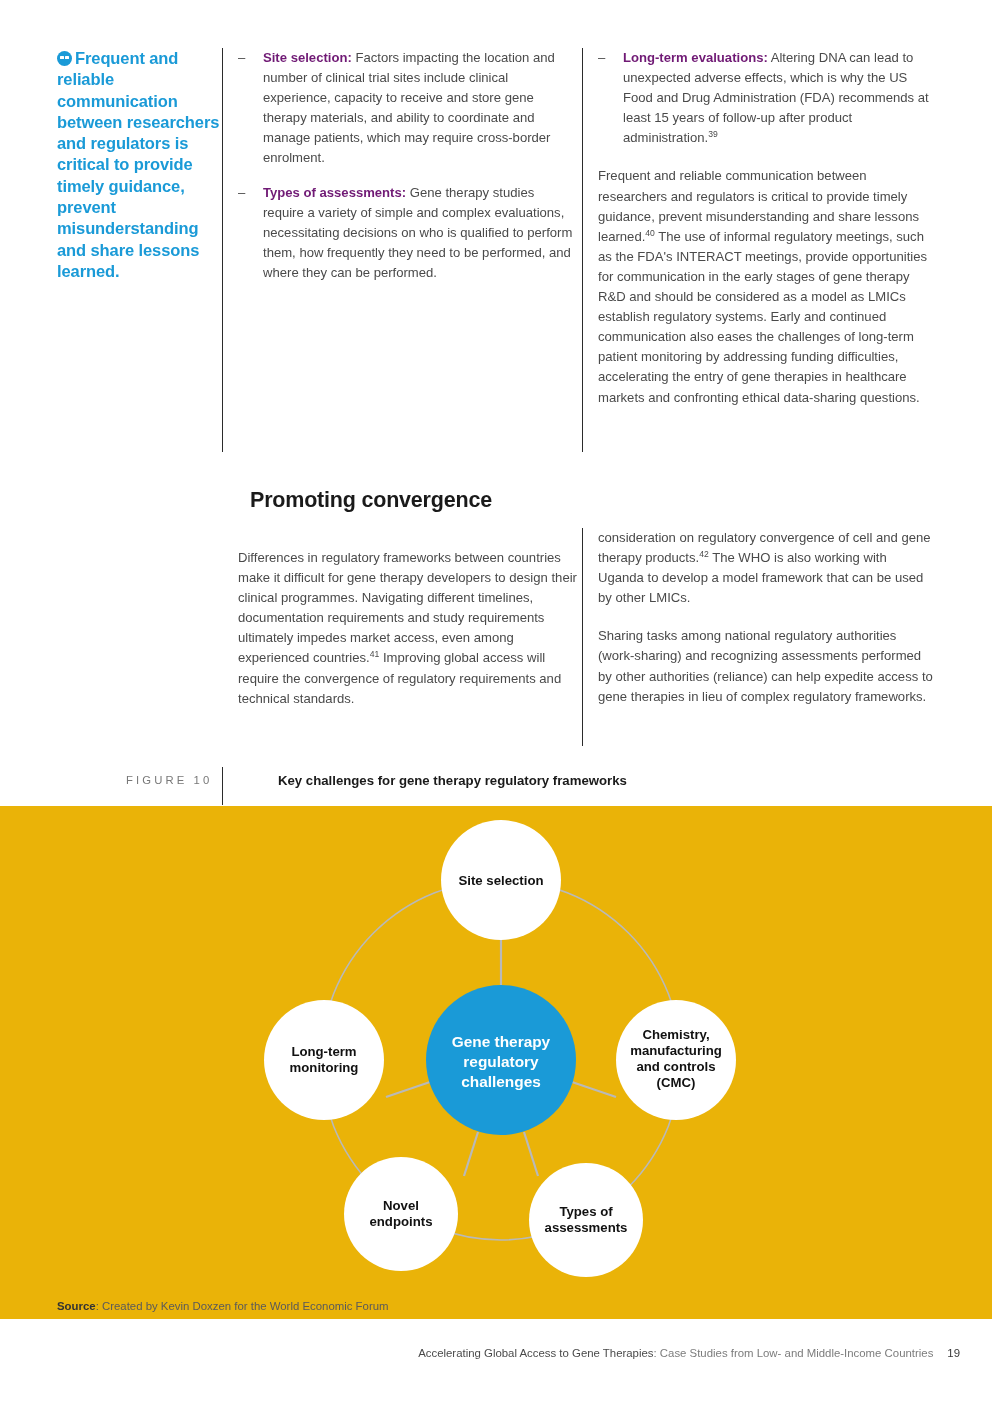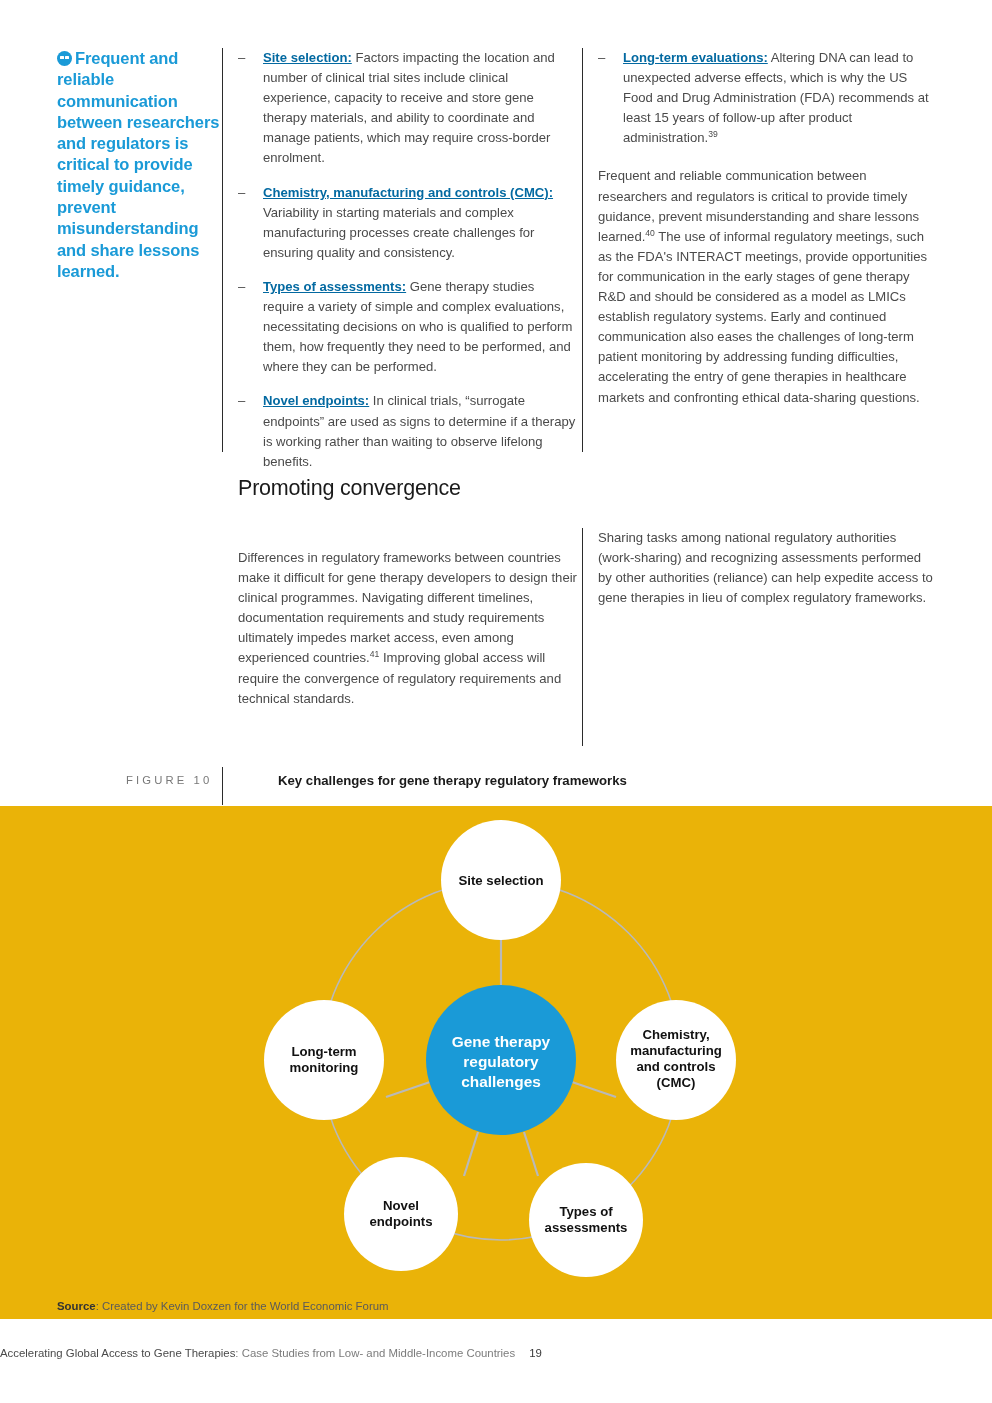--- a/index.html
+++ b/index.html
@@ -105,40 +105,39 @@
   ul.dashlist > li:last-child { margin-bottom: 0; }
   ul.dashlist > li::before {
     content: "\2013";
     position: absolute;
     left: 0;
     top: 0;
     color: #4a4a4a;
   }
   .lead {
     font-weight: bold;
-    color: #0369a1;
-    text-decoration: underline;
+    color: #701a75;
   }
   p.body-p {
     margin: 0 0 18px 0;
   }
   p.body-p:last-child { margin-bottom: 0; }
   sup {
     font-size: 8.6px;
     vertical-align: super;
     line-height: 0;
   }
 
   h2.section-heading {
     position: absolute;
     left: 238px;
     top: 476px;
-    margin: 0;
+    margin: 12px;
     font-size: 21.5px;
-    font-weight: normal;
+    font-weight: bold;
     color: #1a1a1a;
     letter-spacing: -0.2px;
   }
 
   
   .figure-caption-row {
     position: absolute;
     left: 0;
     top: 767px;
     width: 992px;
@@ -211,21 +210,21 @@
   .source-line .src-label {
     font-weight: bold;
     color: #333333;
   }
 
   .page-footer {
     position: absolute;
     left: 0;
     top: 1347px;
     width: 960px;
-    text-align: left;
+    text-align: right;
     font-size: 11.4px;
     color: #6a6a6a;
   }
   .footer-title { font-weight: normal; color: #4a4a4a; }
   .footer-sub { color: #7c7c7c; }
   .footer-page { margin-left: 14px; color: #3a3a3a; }
 </style>
 </head>
 <body>
 
@@ -238,27 +237,21 @@
   <div class="col-rule rule-a"></div>
   <div class="col-rule rule-b"></div>
   <div class="col-rule rule-c"></div>
 
   <div class="col col-left-1">
     <ul class="dashlist">
       <li>
         <span class="lead">Site selection:</span><span> Factors impacting the location and number of clinical trial sites include clinical experience, capacity to receive and store gene therapy materials, and ability to coordinate and manage patients, which may require cross-border enrolment.</span>
       </li>
       <li>
-        <span class="lead">Chemistry, manufacturing and controls (CMC):</span><span> Variability in starting materials and complex manufacturing processes create challenges for ensuring quality and consistency.</span>
-      </li>
-      <li>
         <span class="lead">Types of assessments:</span><span> Gene therapy studies require a variety of simple and complex evaluations, necessitating decisions on who is qualified to perform them, how frequently they need to be performed, and where they can be performed.</span>
-      </li>
-      <li>
-        <span class="lead">Novel endpoints:</span><span> In clinical trials, “surrogate endpoints” are used as signs to determine if a therapy is working rather than waiting to observe lifelong benefits.</span>
       </li>
     </ul>
   </div>
 
   <div class="col col-right-1">
     <ul class="dashlist">
       <li>
         <span class="lead">Long-term evaluations:</span><span> Altering DNA can lead to unexpected adverse effects, which is why the US Food and Drug Administration (FDA) recommends at least 15 years of follow-up after product administration.</span><sup>39</sup>
       </li>
     </ul>
@@ -269,20 +262,23 @@
 
   <h2 class="section-heading">Promoting convergence</h2>
 
   <div class="col col-left-2">
     <p class="body-p">
       <span>Differences in regulatory frameworks between countries make it difficult for gene therapy developers to design their clinical programmes. Navigating different timelines, documentation requirements and study requirements ultimately impedes market access, even among experienced countries.</span><sup>41</sup><span> Improving global access will require the convergence of regulatory requirements and technical standards.</span>
     </p>
   </div>
 
   <div class="col col-right-2">
+    <p class="body-p">
+      <span>consideration on regulatory convergence of cell and gene therapy products.</span><sup>42</sup><span> The WHO is also working with Uganda to develop a model framework that can be used by other LMICs.</span>
+    </p>
     <p class="body-p">Sharing tasks among national regulatory authorities (work-sharing) and recognizing assessments performed by other authorities (reliance) can help expedite access to gene therapies in lieu of complex regulatory frameworks.</p>
   </div>
 </div>
 
 <div class="figure-caption-row">
   <div class="figure-label">FIGURE 10</div>
   <div class="figure-caption-rule"></div>
   <div class="figure-title">Key challenges for gene therapy regulatory frameworks</div>
 </div>
 

